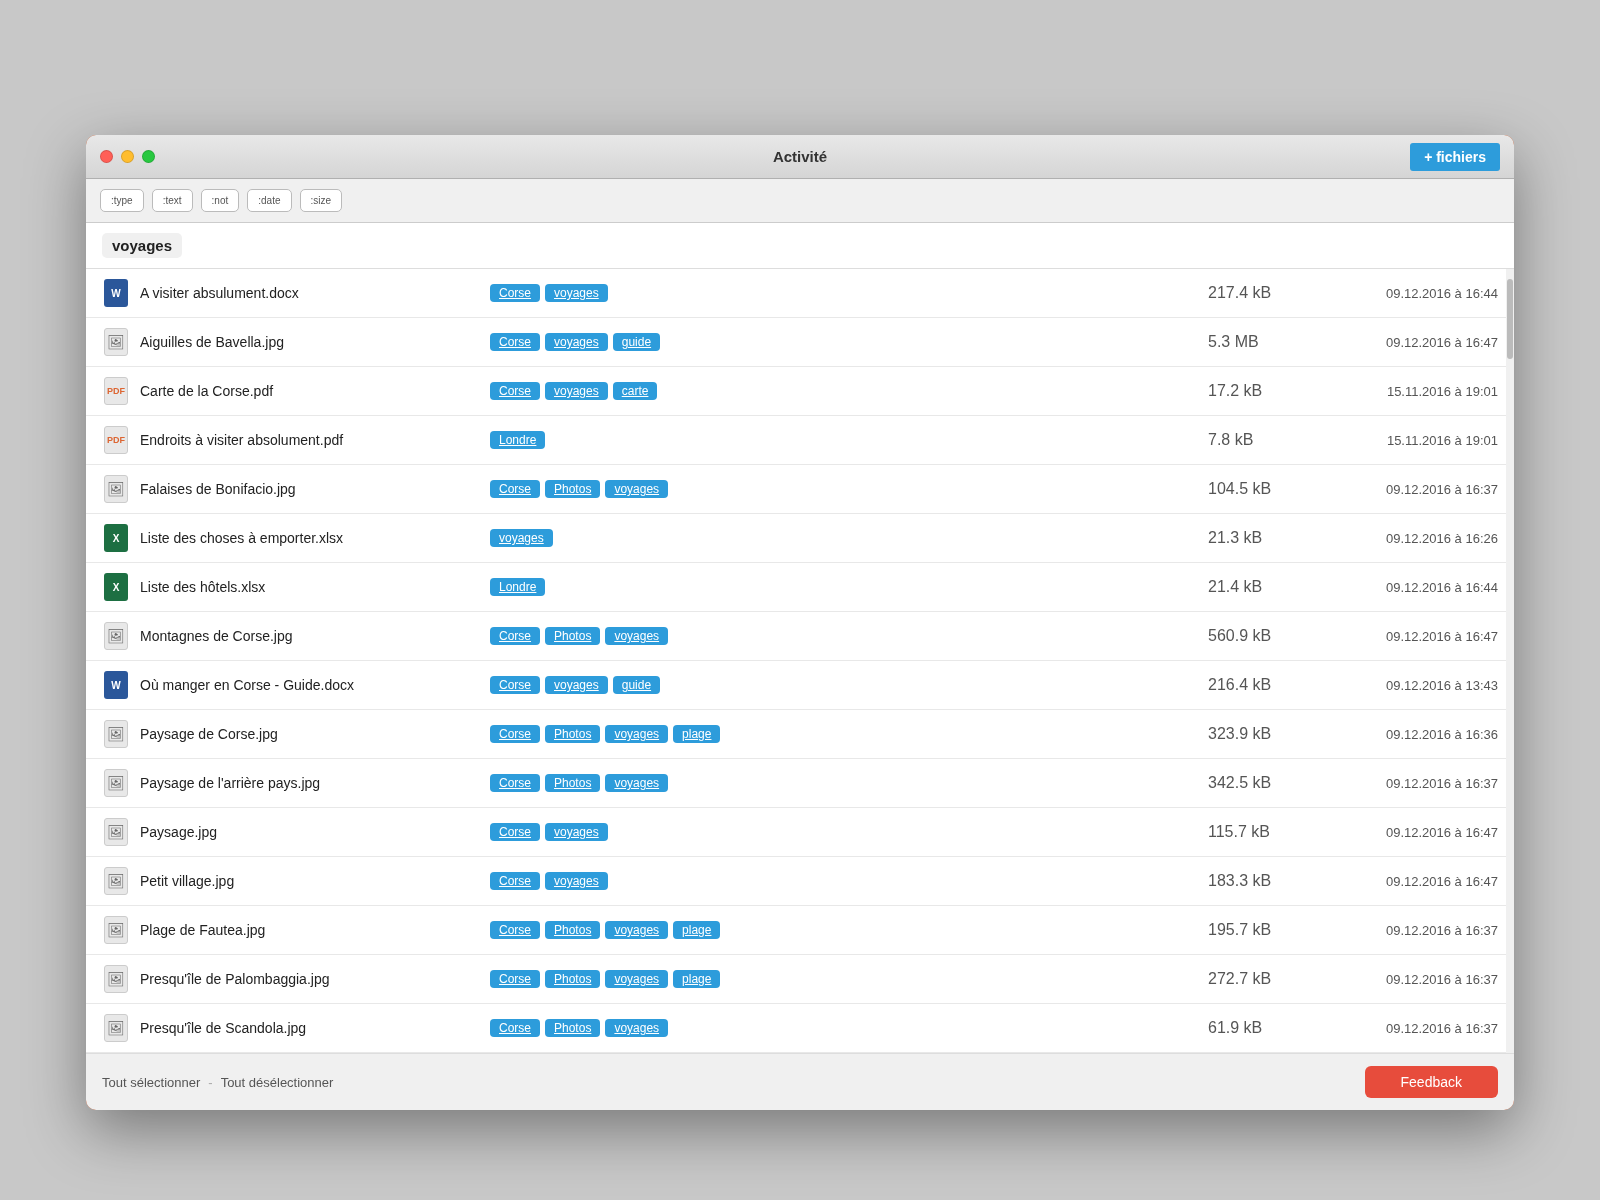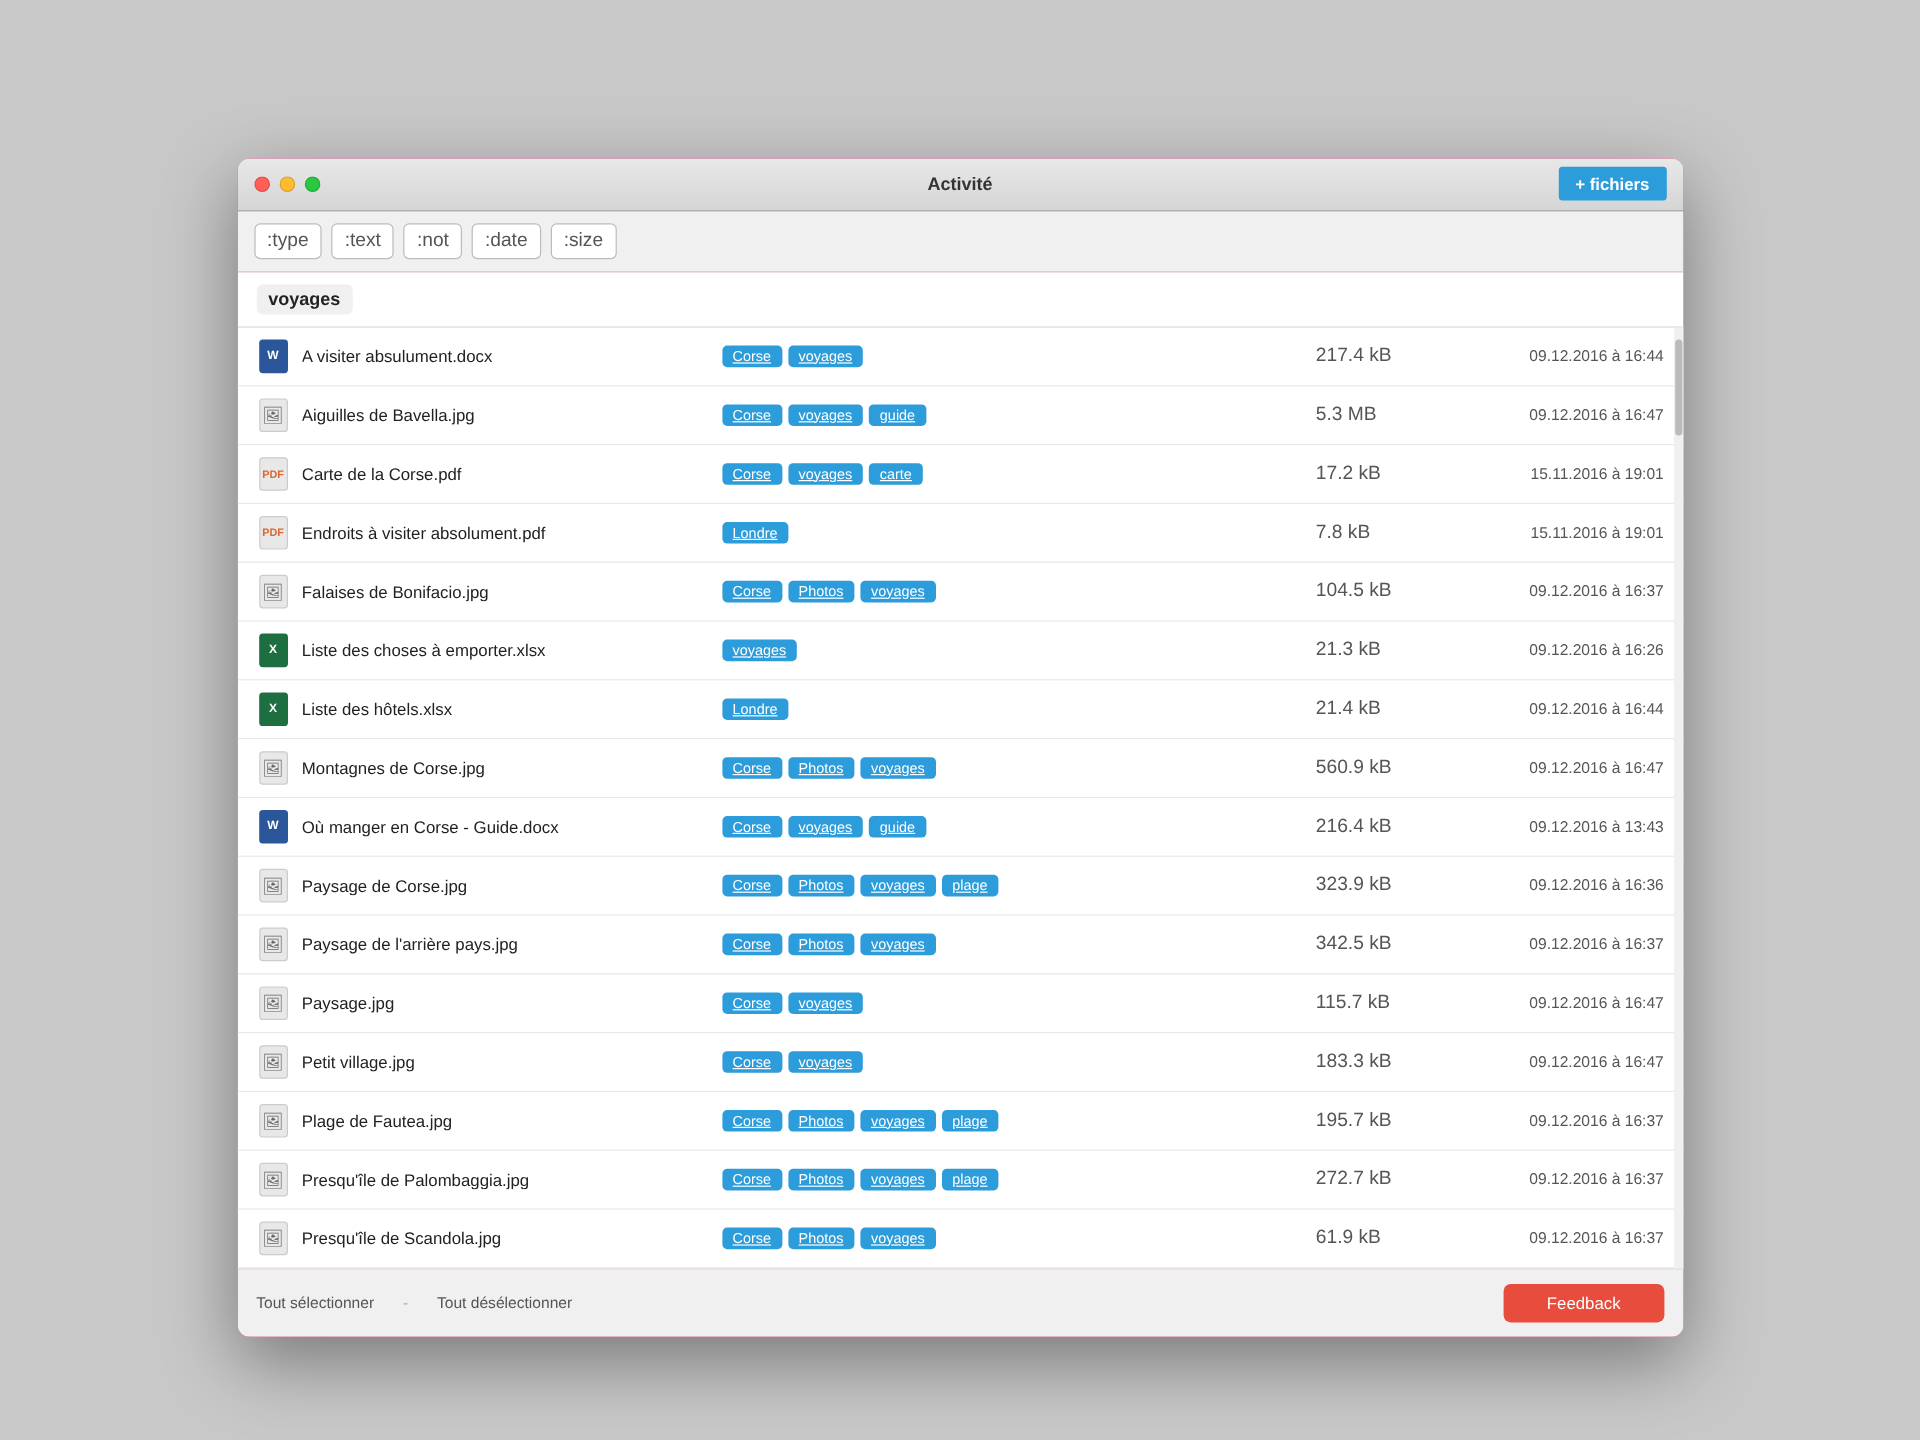--- a/index.html
+++ b/index.html
@@ -7,25 +7,25 @@
       font-family: -apple-system, BlinkMacSystemFont, "Helvetica Neue", Arial, sans-serif;
       background: #c8c8c8;
       display: flex;
       justify-content: center;
       align-items: center;
       min-height: 100vh;
       font-size: 14px;
     }
 
     .window {
-      width: 1205px;
+      width: 1428px;
       border-radius: 10px;
       overflow: hidden;
       box-shadow: 0 20px 60px rgba(0,0,0,0.4);
-      background: #ec4899;
+      background: #c2410c;
       margin-top: 45px;
     }
 
     .titlebar {
       background: linear-gradient(180deg, #e8e8e8, #d5d5d5);
       height: 44px;
       display: flex;
       align-items: center;
       padding: 0 14px;
       border-bottom: 1px solid #b0b0b0;
@@ -90,21 +90,21 @@
       font-size: 15px;
       background: white;
       outline: none;
     }
 
     .filter-btn {
       border: 1px solid #bbb;
       background: white;
       border-radius: 5px;
       padding: 5px 10px;
-      font-size: 16px;
+      font-size: 10px;
       color: #555;
       cursor: pointer;
     }
 
     .autocomplete-dropdown {
       background: white;
       border-bottom: 1px solid #ddd;
       padding: 10px 16px;
     }
 
@@ -209,21 +209,21 @@
       background: #f0f0f0;
       border-top: 1px solid #ddd;
       padding: 12px 16px;
       display: flex;
       align-items: center;
       justify-content: space-between;
     }
 
     .footer-actions {
       display: flex;
-      gap: 16px;
+      gap: 0;
       font-size: 13px;
       color: #555;
     }
 
     .footer-sep {
       margin: 0 8px;
       color: #aaa;
     }
 
     .feedback-btn {

